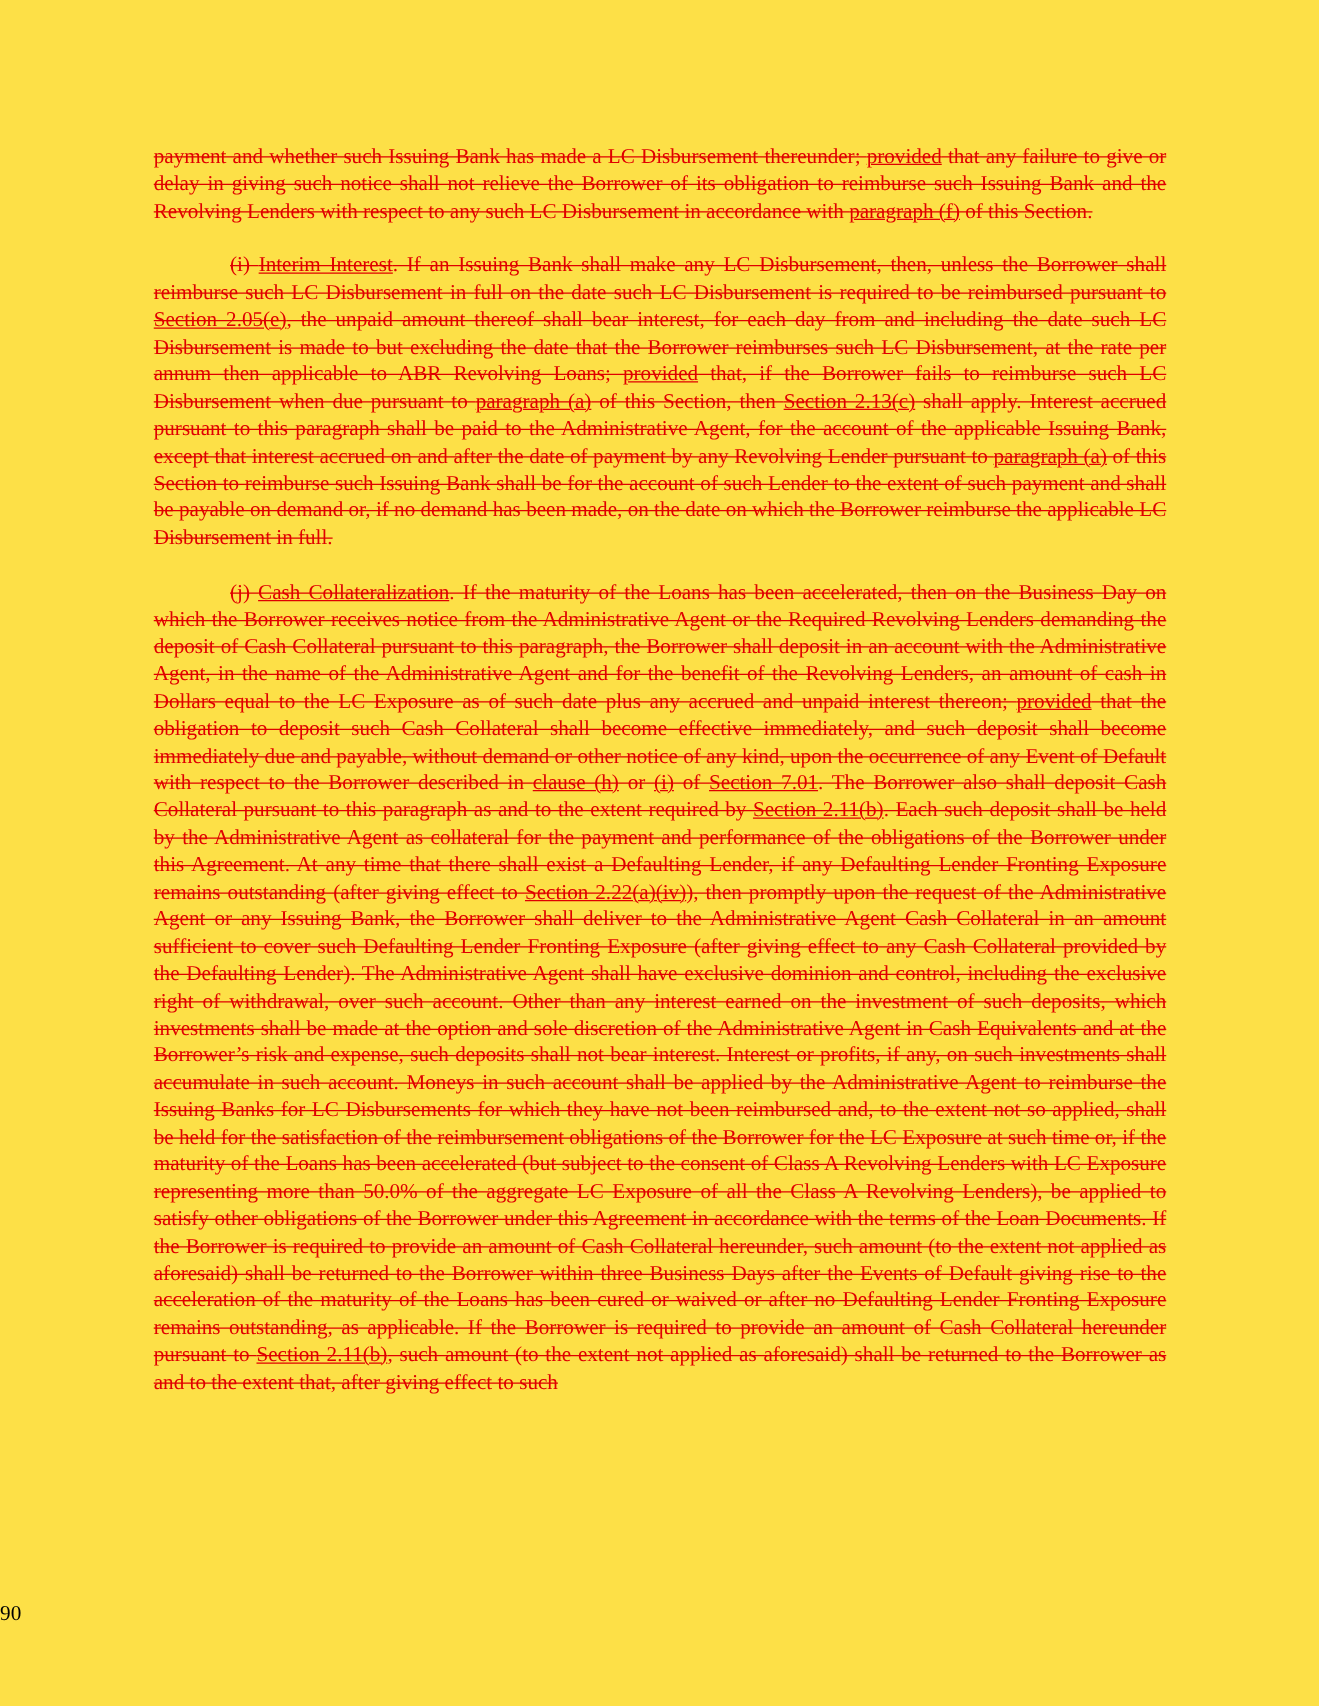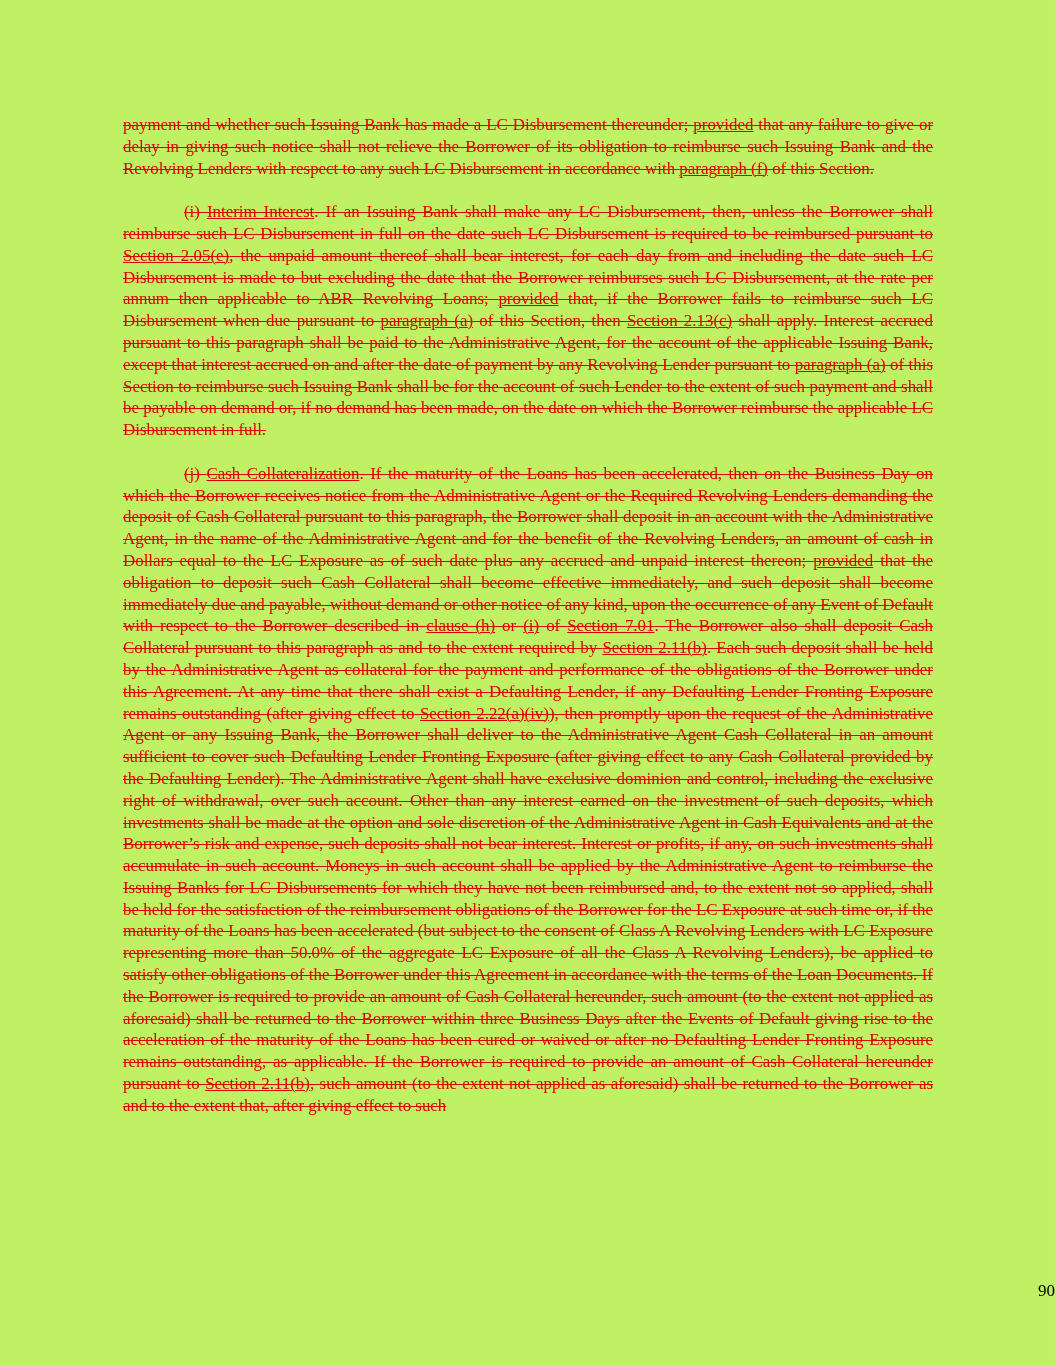--- a/index.html
+++ b/index.html
@@ -4,21 +4,21 @@
 <style>
   html, body {
     margin: 0;
     padding: 0;
     background: #ffffff;
   }
   .page {
     position: relative;
     width: 1055px;
     height: 1365px;
-    background: #bef264;
+    background: #fde047;
     font-family: "Liberation Serif", serif;
     overflow: hidden;
   }
   .content {
     position: absolute;
     left: 123px;
     top: 114px;
     width: 810px;
   }
   .para {
@@ -35,21 +35,21 @@
   }
   .para .u {
     text-decoration: underline;
     text-decoration-thickness: 1px;
   }
   .page-number {
     position: absolute;
     top: 1281px;
     left: 0;
     width: 100%;
-    text-align: right;
+    text-align: left;
     color: #000000;
     font-size: 17px;
     font-family: "Liberation Serif", serif;
   }
 </style>
 </head>
 <body>
 
 <div class="page">
   <div class="content">

